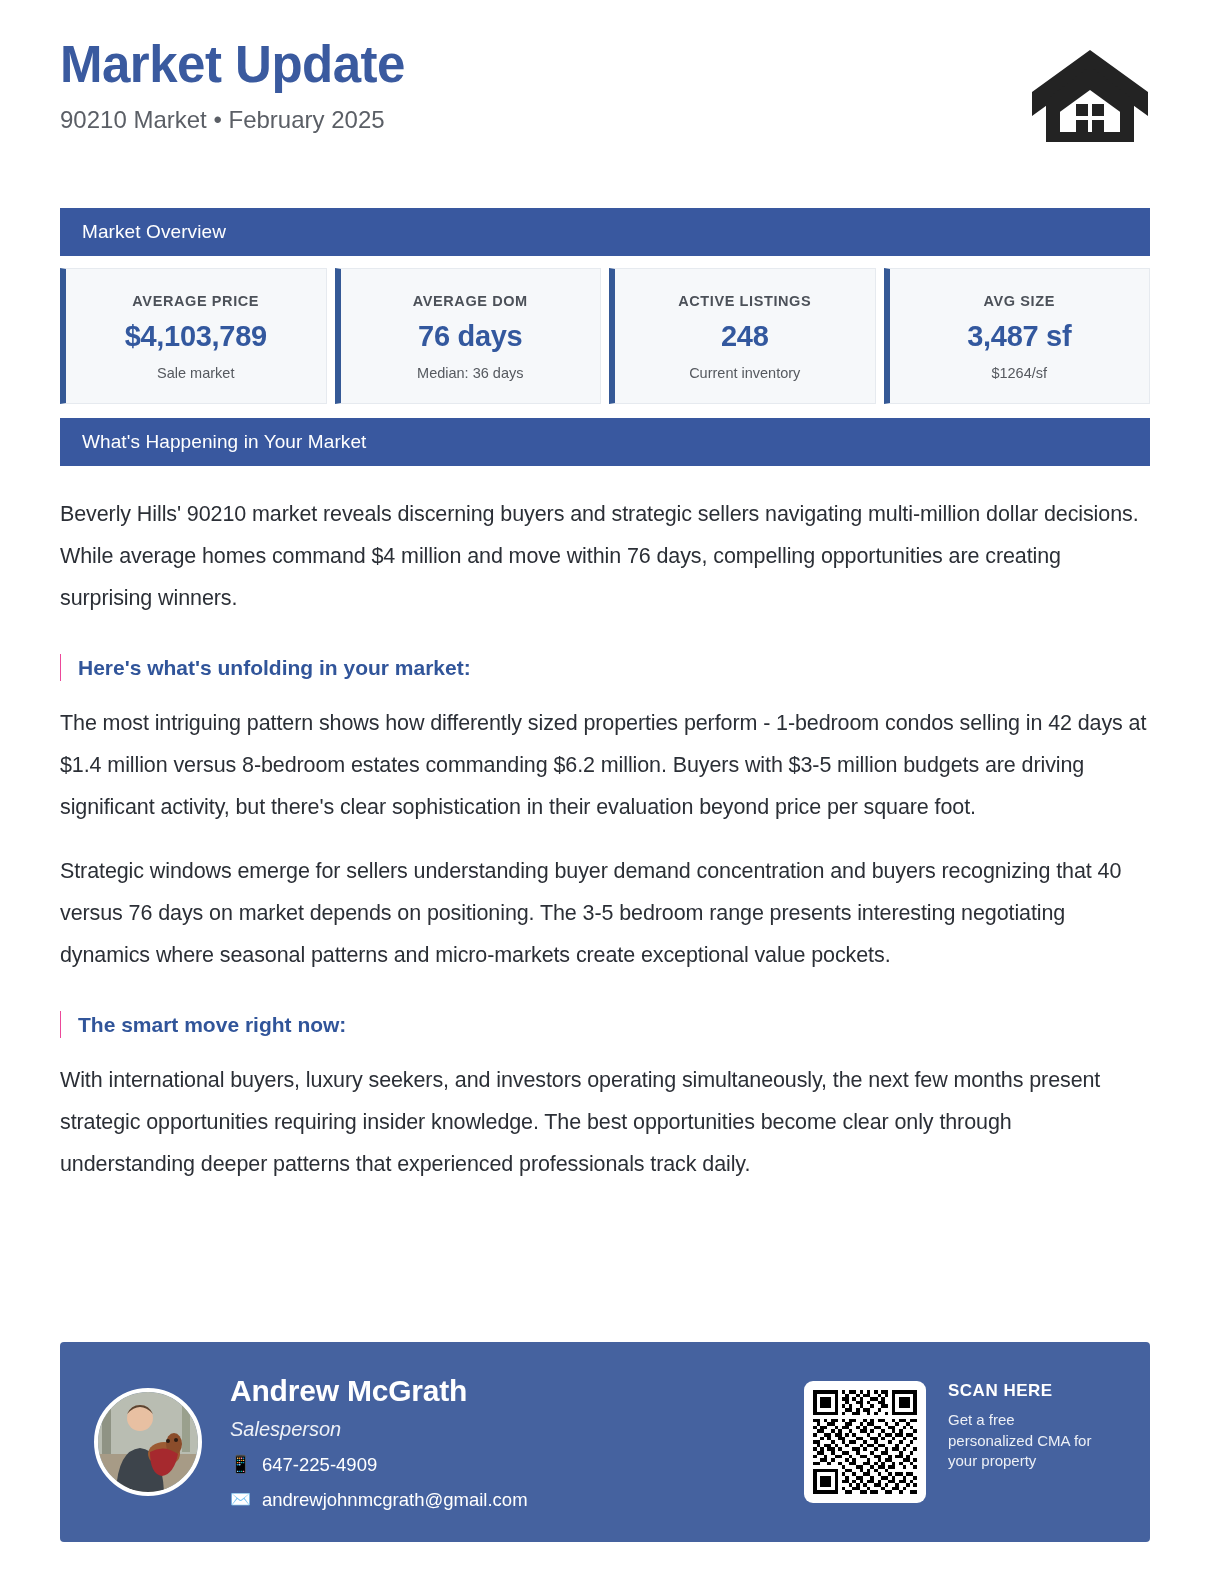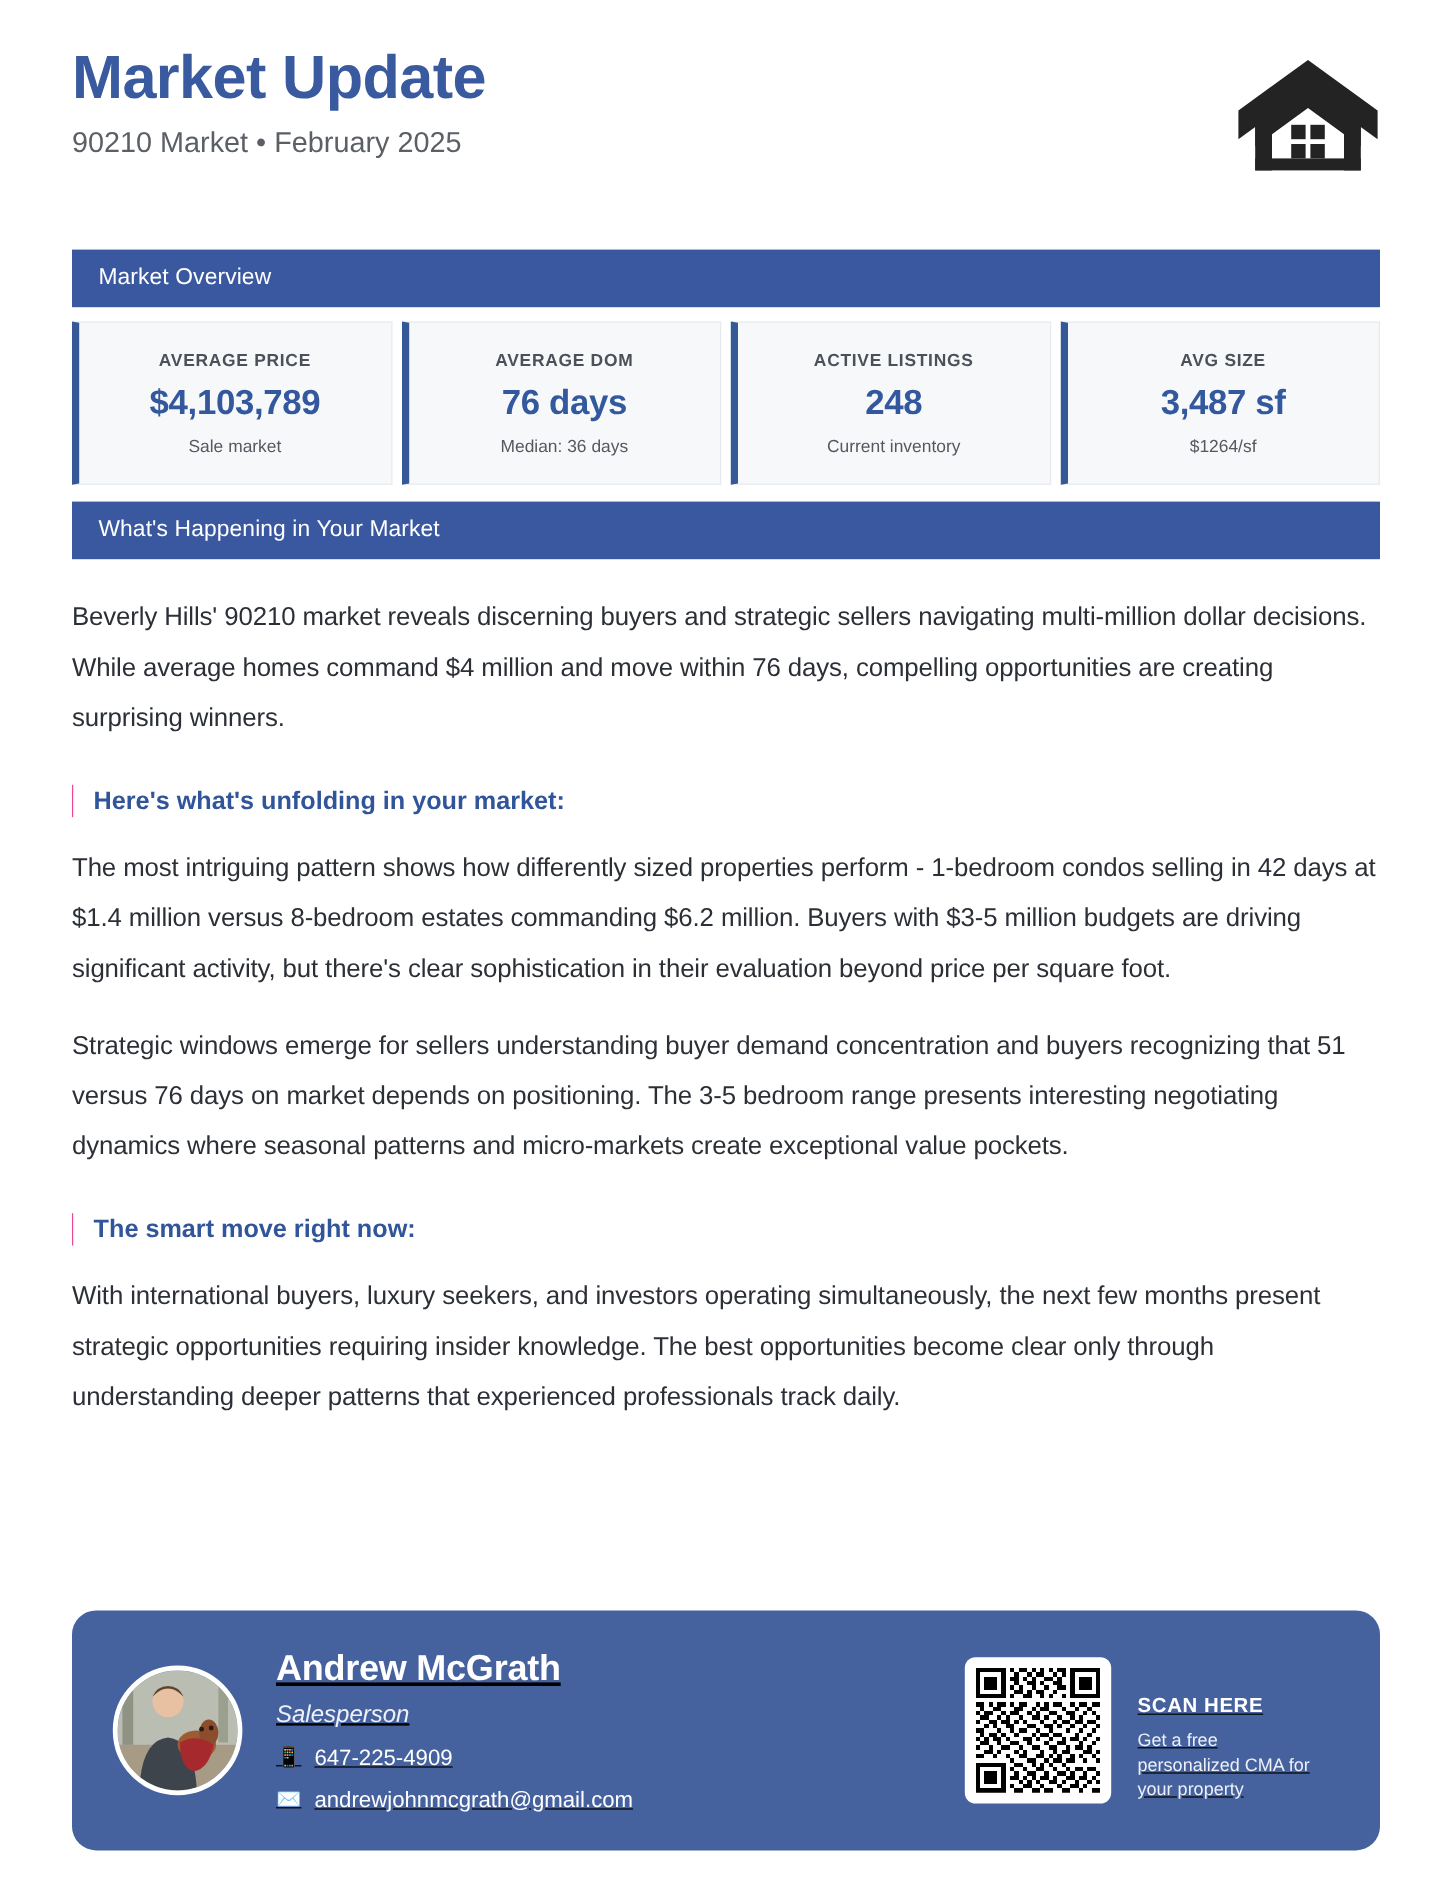--- a/index.html
+++ b/index.html
@@ -117,25 +117,24 @@
   }
 
   
   .footer-card {
     position: absolute;
     left: 60px;
     right: 60px;
     bottom: 28px;
     height: 200px;
     background: #45629f;
-    border-radius: 20px;
+    border-radius: 4px;
     display: flex;
     align-items: center;
     padding: 0 34px;
-    text-decoration: underline;
   }
   .agent-block {
     display: flex;
     align-items: center;
     gap: 28px;
     flex: 1;
   }
   .avatar {
     width: 108px;
     height: 108px;
@@ -164,21 +163,21 @@
     align-items: center;
     gap: 12px;
     font-size: 18.5px;
     color: #ffffff;
     margin-top: 13px;
   }
   .contact-ico { font-size: 17px; line-height: 1; width: 20px; }
 
   .qr-block {
     display: flex;
-    align-items: flex-end;
+    align-items: flex-start;
     gap: 22px;
     padding-right: 18px;
   }
   .qr-box {
     width: 122px;
     height: 122px;
     background: #ffffff;
     border-radius: 9px;
     padding: 9px;
   }
@@ -258,21 +257,21 @@
   <div class="section-bar tight">What's Happening in Your Market</div>
 
   <div class="body-copy">
     <div class="para">Beverly Hills' 90210 market reveals discerning buyers and strategic sellers navigating multi-million dollar decisions. While average homes command $4 million and move within 76 days, compelling opportunities are creating surprising winners.</div>
 
     <div class="callout">
       <div class="callout-text">Here's what's unfolding in your market:</div>
     </div>
 
     <div class="para">The most intriguing pattern shows how differently sized properties perform - 1-bedroom condos selling in 42 days at $1.4 million versus 8-bedroom estates commanding $6.2 million. Buyers with $3-5 million budgets are driving significant activity, but there's clear sophistication in their evaluation beyond price per square foot.</div>
-    <div class="para">Strategic windows emerge for sellers understanding buyer demand concentration and buyers recognizing that 51 versus 76 days on market depends on positioning. The 3-5 bedroom range presents interesting negotiating dynamics where seasonal patterns and micro-markets create exceptional value pockets.</div>
+    <div class="para">Strategic windows emerge for sellers understanding buyer demand concentration and buyers recognizing that 40 versus 76 days on market depends on positioning. The 3-5 bedroom range presents interesting negotiating dynamics where seasonal patterns and micro-markets create exceptional value pockets.</div>
 
     <div class="callout">
       <div class="callout-text">The smart move right now:</div>
     </div>
 
     <div class="para">With international buyers, luxury seekers, and investors operating simultaneously, the next few months present strategic opportunities requiring insider knowledge. The best opportunities become clear only through understanding deeper patterns that experienced professionals track daily.</div>
   </div>
 
   <div class="footer-card">
 

